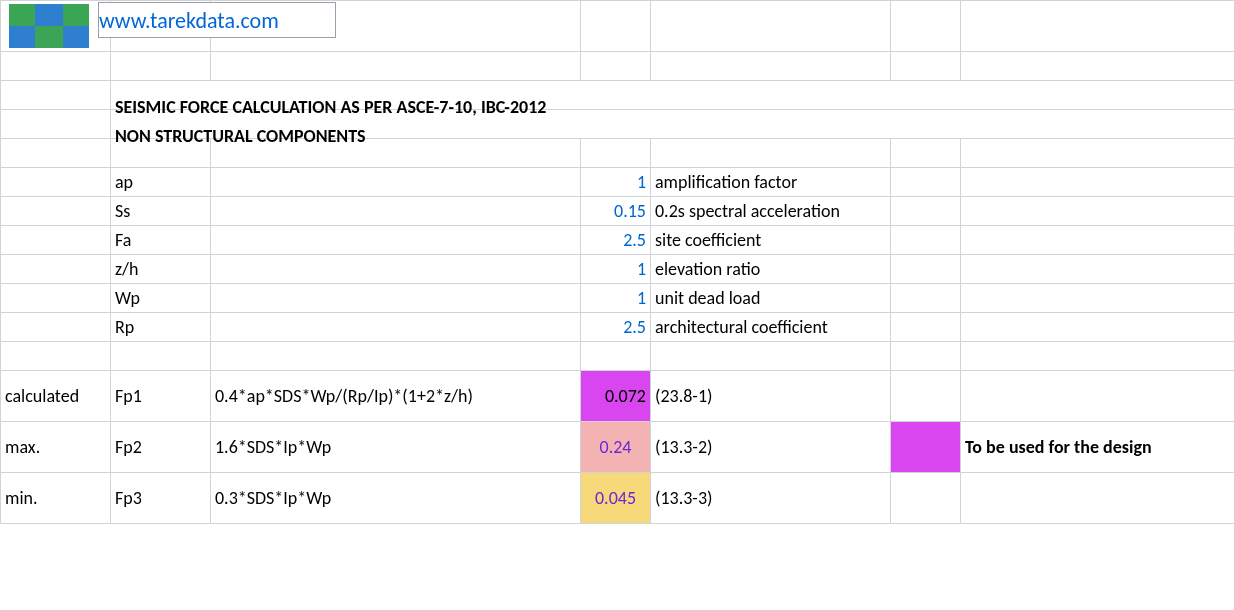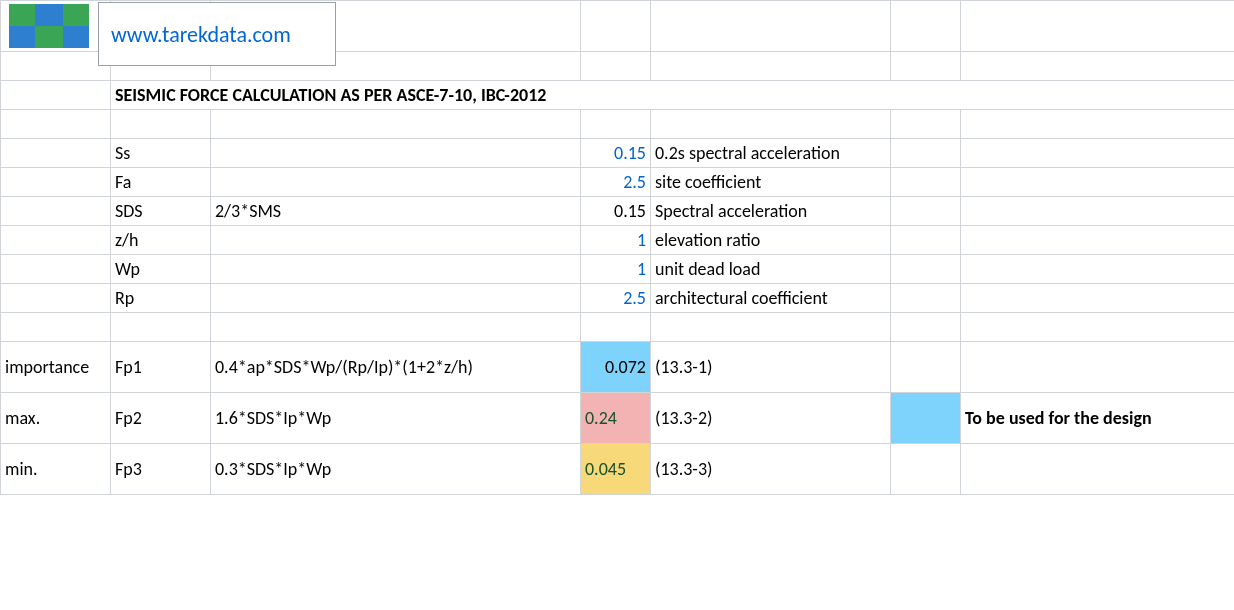--- a/index.html
+++ b/index.html
@@ -32,58 +32,57 @@
   }
   .colA { width: 110px; }
   .colB { width: 100px; }
   .colC { width: 370px; }
   .colD { width: 70px;  }
   .colE { width: 240px; }
   .colF { width: 70px;  }
   .colG { width: 274px; }
 
   .right { text-align: right; }
-  .bold  { font-weight: 700; }
+  .bold  { font-weight: 700; margin-top: 12px; }
   .blue  { color: #0066cc; }
-  .fill-green  { background: #7dd3fc; text-align: right; }
+  .fill-green  { background: #d946ef; text-align: right; }
   .fill-red    { background: #f4b3b3; }
   .fill-yellow { background: #f7d97a; }
   .link {
     color: #0066d8;
     font-size: 22px;
     font-weight: 400;
   }
-  .dark  { color: #14532d; text-align: left; }
+  .dark  { color: #6d28d9; text-align: center; }
 
   
   .logo-wrap {
     display: flex;
     gap: 10px;
     align-items: center;
     padding: 2px 4px;
   }
   .logo {
     width: 80px;
     height: 44px;
   }
   .logo svg { display: block; }
 
   
   .url-box {
     position: absolute;
     left: 98px;
     top: 2px;
     width: 238px;
-    height: 64px;
+    height: 36px;
     border: 1px solid #9aa0a8;
     background: #fff;
     z-index: 2;
     display: flex;
     align-items: center;
-    padding-left: 12px;
     box-sizing: border-box;
   }
 
   
   tr.gap td { height: 28px; }
   tr.tall td { height: 50px; }
   tr.header td { height: 50px; vertical-align: middle; }
 
   
   td { position: relative; }
@@ -148,33 +147,50 @@
           <td></td>
           <td></td>
         </tr>
 
     <tr>
       <td></td>
       <td colspan="6">
         <span class="bold flow">SEISMIC FORCE CALCULATION AS PER ASCE-7-10, IBC-2012</span>
       </td>
     </tr>
+    <tr>
+      <td></td>
+      <td colspan="6">
+        <span class="bold flow">NON STRUCTURAL COMPONENTS</span>
+      </td>
+    </tr>
 
     <tr class="gap">
           <td></td>
           <td></td>
           <td></td>
           <td></td>
           <td></td>
           <td></td>
           <td></td>
         </tr>
 
     <tr>
       <td></td>
+      <td>ap</td>
+      <td></td>
+      <td class="right blue">1</td>
+      <td>
+            <span class="flow">amplification factor</span>
+          </td>
+      <td></td>
+          <td></td>
+    </tr>
+    <tr>
+      <td></td>
       <td>Ss</td>
       <td></td>
       <td class="right blue">0.15</td>
       <td>
             <span class="flow">0.2s spectral acceleration</span>
           </td>
       <td></td>
           <td></td>
     </tr>
     <tr>
@@ -183,31 +199,20 @@
       <td></td>
       <td class="right blue">2.5</td>
       <td>
             <span class="flow">site coefficient</span>
           </td>
       <td></td>
           <td></td>
     </tr>
     <tr>
       <td></td>
-      <td>SDS</td>
-      <td>2/3*SMS</td>
-      <td class="right">0.15</td>
-      <td>
-            <span class="flow">Spectral acceleration</span>
-          </td>
-      <td></td>
-          <td></td>
-    </tr>
-    <tr>
-      <td></td>
       <td>z/h</td>
       <td></td>
       <td class="right blue">1</td>
       <td>
             <span class="flow">elevation ratio</span>
           </td>
       <td></td>
           <td></td>
     </tr>
     <tr>
@@ -237,25 +242,25 @@
           <td></td>
           <td></td>
           <td></td>
           <td></td>
           <td></td>
           <td></td>
           <td></td>
         </tr>
 
     <tr class="tall">
-      <td>importance</td>
+      <td>calculated</td>
       <td>Fp1</td>
       <td>0.4*ap*SDS*Wp/(Rp/Ip)*(1+2*z/h)</td>
       <td class="fill-green right">0.072</td>
-      <td>(13.3-1)</td>
+      <td>(23.8-1)</td>
       <td></td>
           <td></td>
     </tr>
 
     <tr class="tall">
       <td>max.</td>
       <td>Fp2</td>
       <td>1.6*SDS*Ip*Wp</td>
       <td class="fill-red dark">0.24</td>
       <td>(13.3-2)</td>

